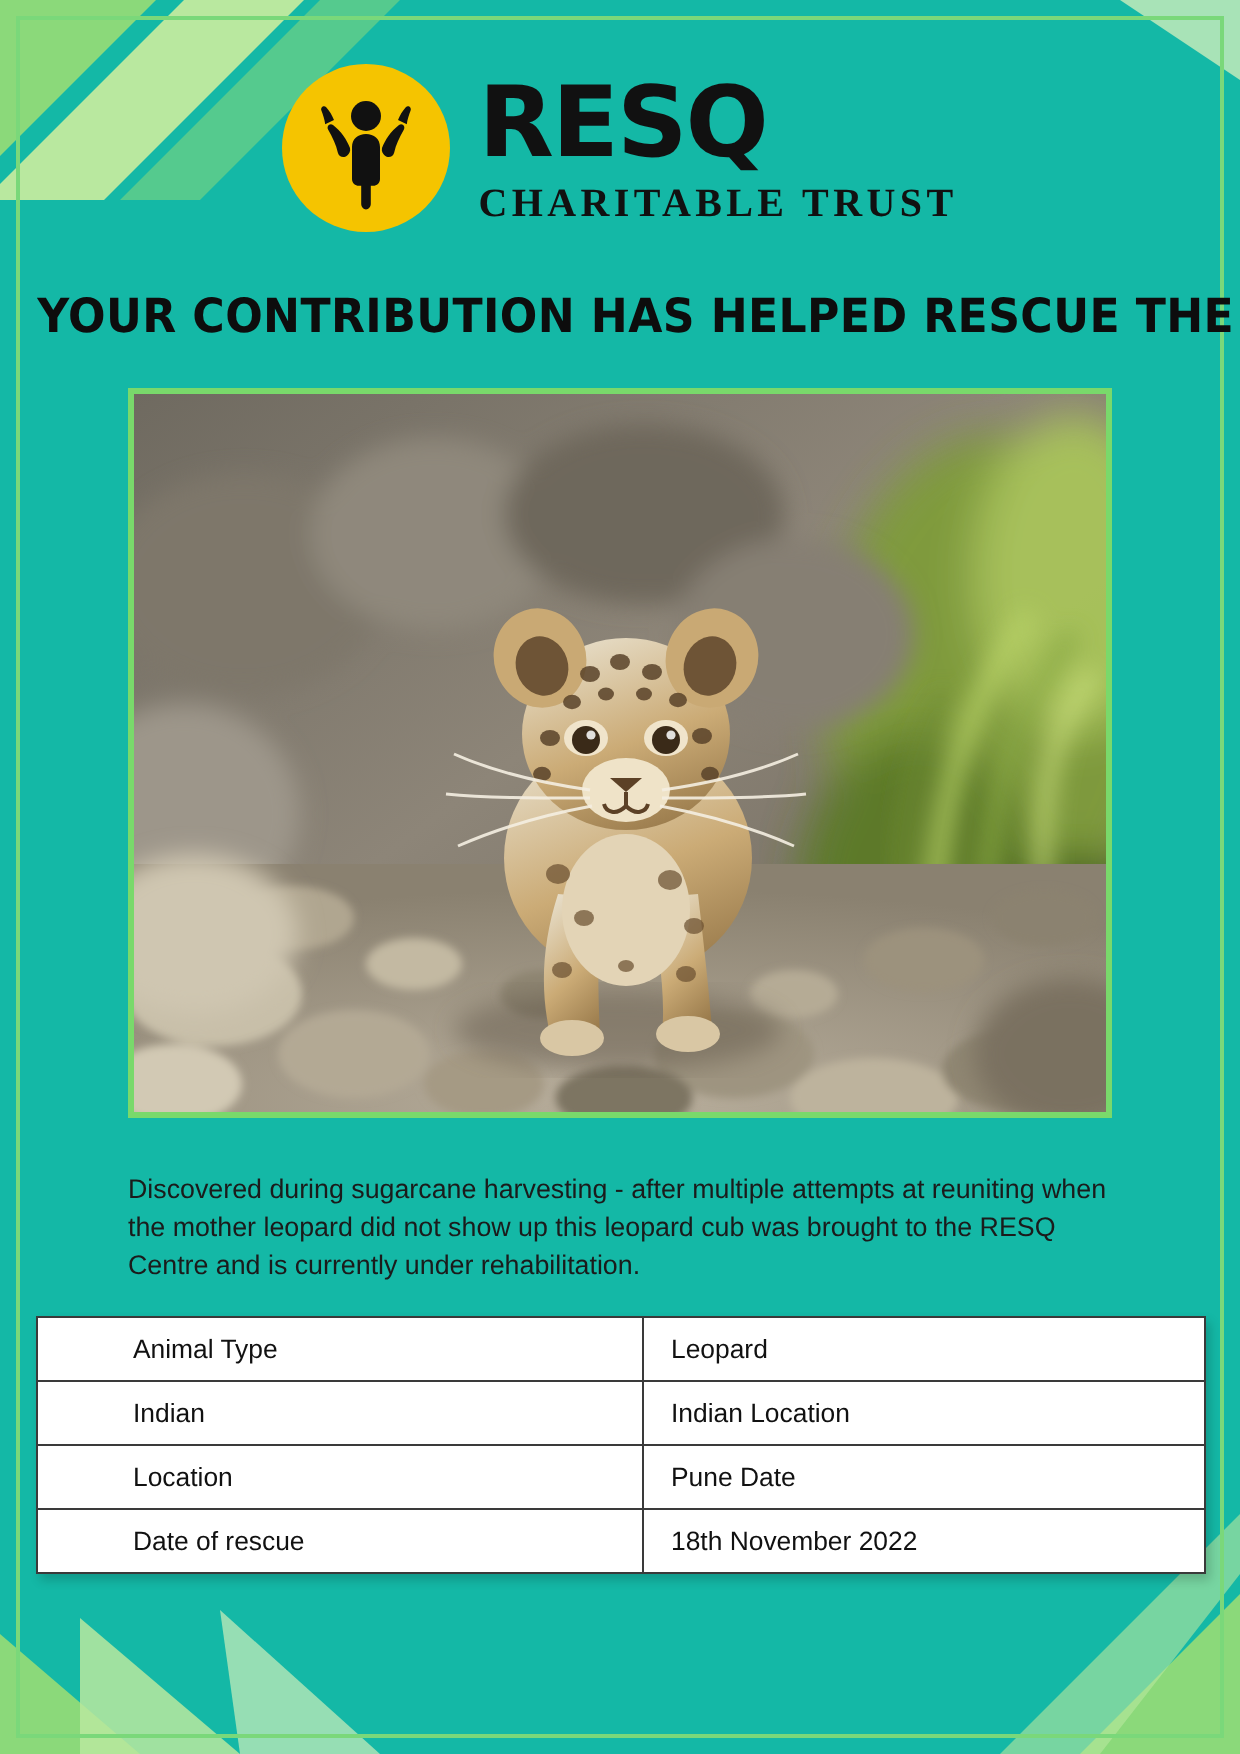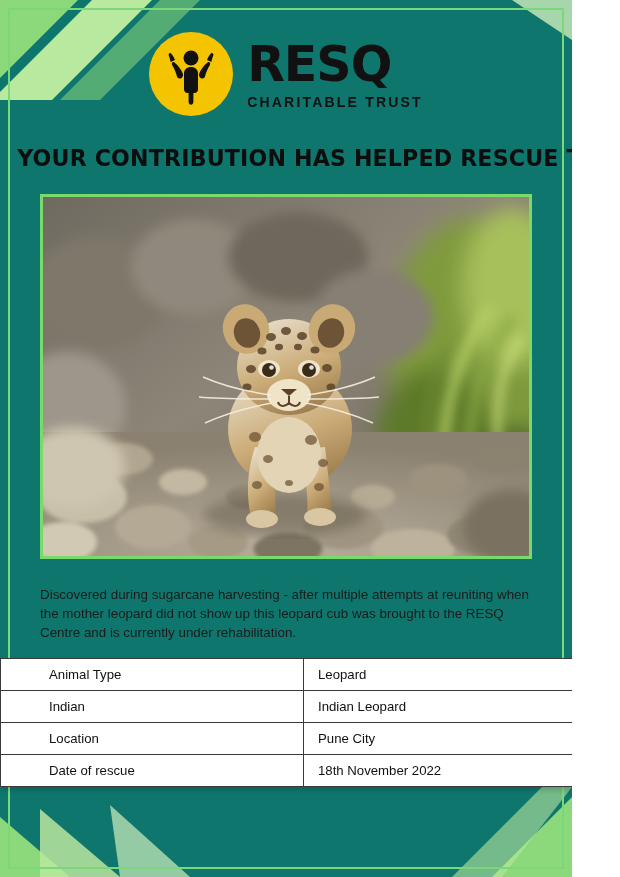--- a/index.html
+++ b/index.html
@@ -8,23 +8,23 @@
     background: #ffffff;
   }
   body {
     width: 620px;
     height: 877px;
     font-family: "Liberation Sans", sans-serif;
     overflow: hidden;
   }
   .page {
     position: relative;
-    width: 572px;
+    width: 620px;
     height: 877px;
-    background: #0f766e;
+    background: #14b8a6;
     box-sizing: border-box;
     overflow: hidden;
   }
 
   
   .corner {
     position: absolute;
     pointer-events: none;
   }
   .corner-tl {
@@ -103,23 +103,23 @@
     line-height: 1;
   }
   .logo-title {
     font-family: "DejaVu Sans", sans-serif;
     font-weight: bold;
     font-size: 49px;
     letter-spacing: -1px;
     color: #111111;
   }
   .logo-sub {
-    font-family: Liberation Sans, sans-serif;
+    font-family: Liberation Serif, serif;
     font-weight: bold;
-    font-size: 14px;
+    font-size: 20px;
     letter-spacing: 2.2px;
     color: #111111;
     margin-top: 6px;
   }
 
   
   .headline {
     margin: 28px 0 0 0;
     text-align: center;
     font-family: "DejaVu Sans", sans-serif;
@@ -397,25 +397,25 @@
     <div class="description">Discovered during sugarcane harvesting - after multiple attempts at reuniting when the mother leopard did not show up this leopard cub was brought to the RESQ Centre and is currently under rehabilitation.</div>
 
     <table class="details">
       <tbody>
         <tr>
           <td class="k">Animal Type</td>
           <td class="v">Leopard</td>
         </tr>
         <tr>
           <td class="k">Indian</td>
-          <td class="v">Indian Leopard</td>
+          <td class="v">Indian Location</td>
         </tr>
         <tr>
           <td class="k">Location</td>
-          <td class="v">Pune City</td>
+          <td class="v">Pune Date</td>
         </tr>
         <tr>
           <td class="k">Date of rescue</td>
           <td class="v">18th November 2022</td>
         </tr>
       </tbody>
     </table>
 
   </div>
 </div>

